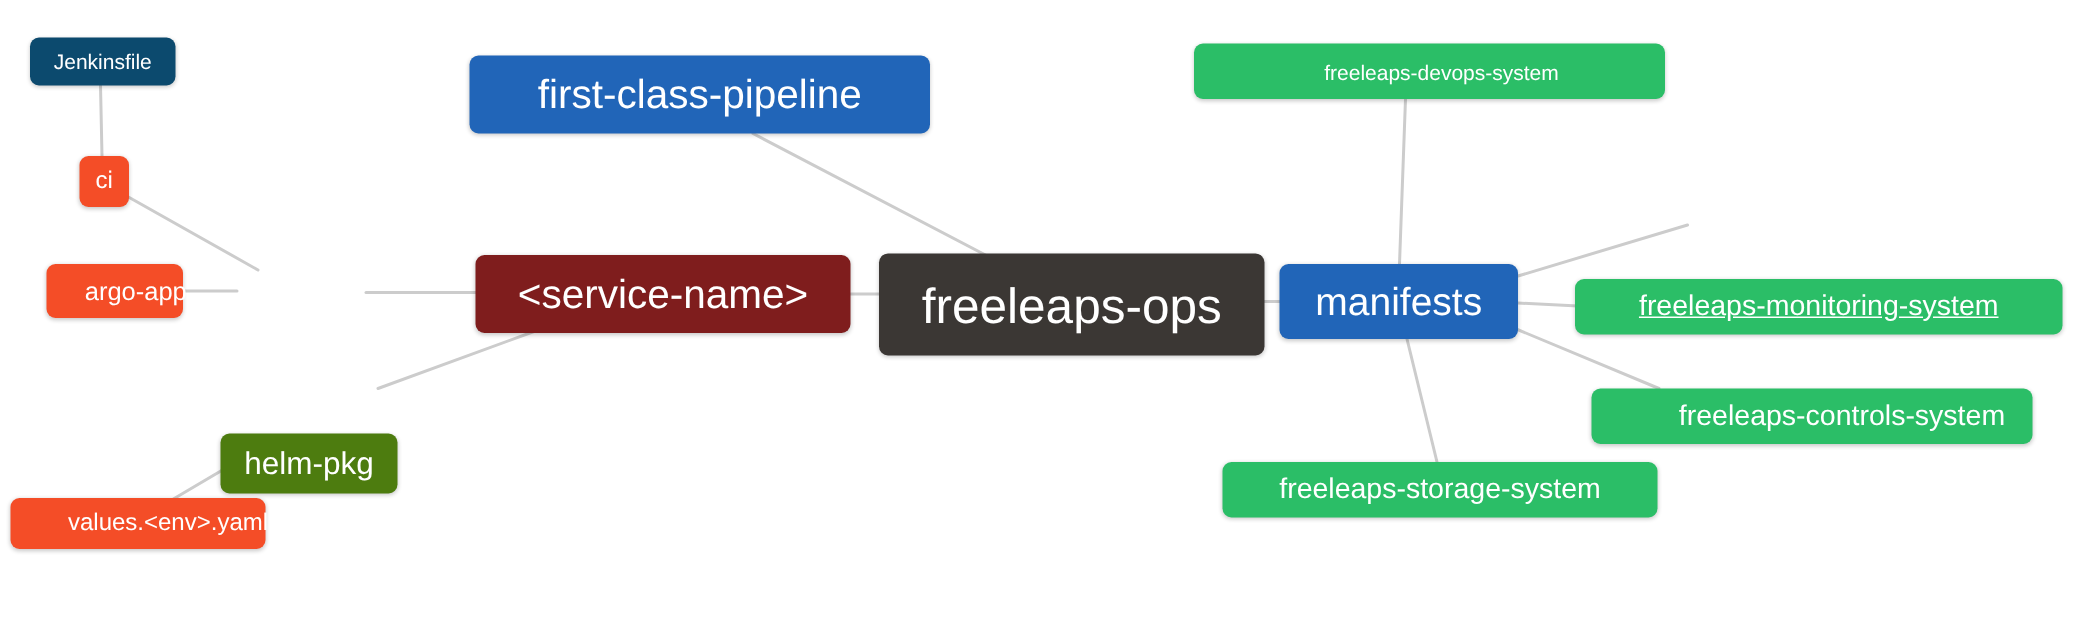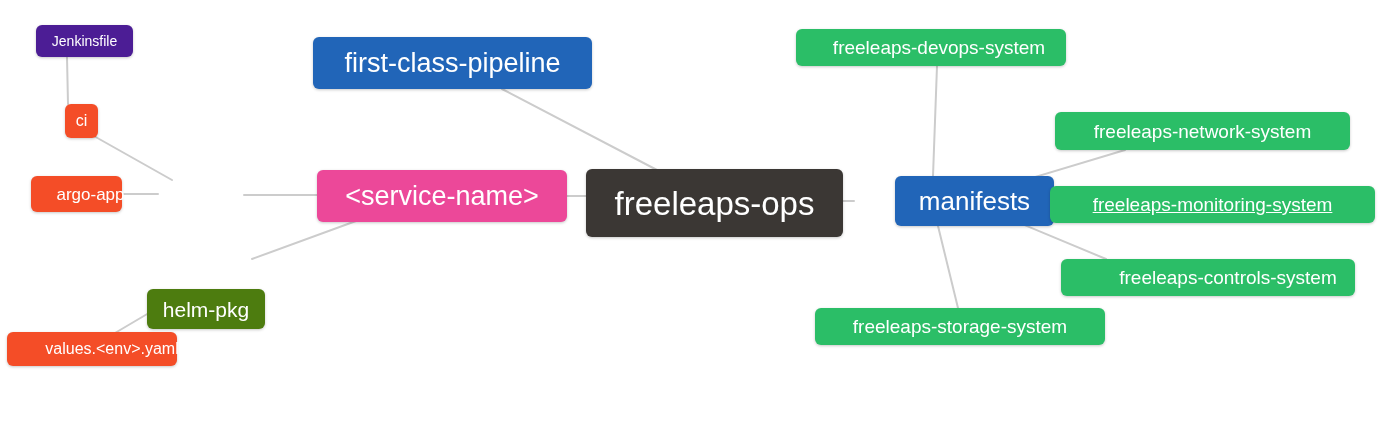--- a/index.html
+++ b/index.html
@@ -18,30 +18,30 @@
     color:#ffffff;
     border-radius:6px;
     box-shadow:0 1px 3px rgba(0,0,0,0.22);
     white-space:nowrap;
     cursor:default;
     box-sizing:border-box;
     line-height:1;
   }
   
   #n-jenkinsfile          {left:20px;  top:25px;  width:97px;  height:32px; font-size:14px;}
-  #n-ci                   {left:53px;  top:104px; width:33px;  height:34px; font-size:16px;margin-left:12px;}
+  #n-ci                   {left:53px;  top:104px; width:33px;  height:34px; font-size:16px;}
   #n-argo-app             {left:31px;  top:176px; width:91px;  height:36px; font-size:17px;padding-left:28px;}
   #n-env                  {left:158px; top:175px; width:86px;  height:40px; font-size:21px;}
   #n-helm-pkg             {left:147px; top:257px; width:118px; height:40px; font-size:21px;}
   #n-values-env-yaml      {left:7px;   top:332px; width:170px; height:34px; font-size:16px;}
-  #n-first-class-pipeline {left:313px; top:37px;  width:279px; height:52px; font-size:27px;}
+  #n-first-class-pipeline {left:313px; top:37px;  width:307px; height:52px; font-size:27px;}
   #n-service-name         {left:317px; top:170px; width:250px; height:52px; font-size:27px;}
   #n-freeleaps-ops        {left:586px; top:169px; width:257px; height:68px; font-size:33px;}
   #n-manifests            {left:853px; top:176px; width:159px; height:50px; font-size:26px;}
-  #n-devops-system        {left:796px; top:29px;  width:270px; height:37px; font-size:19px;padding-left:16px;}
+  #n-devops-system        {left:796px; top:29px;  width:314px; height:37px; font-size:14px;padding-left:16px;}
   #n-network-system       {left:1055px;top:112px; width:295px; height:38px; font-size:19px;}
   #n-monitoring-system    {left:1050px;top:186px; width:325px; height:37px; font-size:19px;}
   #n-controls-system      {left:1061px;top:259px; width:294px; height:37px; font-size:19px;padding-left:40px;}
   #n-storage-system       {left:815px; top:308px; width:290px; height:37px; font-size:19px;}
 </style>
 </head>
 <body>
 
 <div id="canvas">
 
@@ -55,28 +55,27 @@
     <line x1="502" y1="89" x2="657" y2="170"></line>
     <line x1="567" y1="196" x2="587" y2="196"></line>
     <line x1="843" y1="201" x2="854" y2="201"></line>
     <line x1="933" y1="176" x2="937" y2="66"></line>
     <line x1="1012" y1="184" x2="1125" y2="150"></line>
     <line x1="1012" y1="202" x2="1052" y2="204"></line>
     <line x1="1010" y1="219" x2="1106" y2="259"></line>
     <line x1="938" y1="226" x2="958" y2="308"></line>
   </svg>
 
-  <div class="node" id="n-jenkinsfile" style="background: #4c1d95; margin-left: 16px;">Jenkinsfile</div>
+  <div class="node" id="n-jenkinsfile" style="background: #0c4a6e;">Jenkinsfile</div>
   <div class="node" id="n-ci" style="background: rgb(244, 77, 39);">ci</div>
   <div class="node" id="n-argo-app" style="background: rgb(244, 77, 39);">argo-app</div>
   <div class="node" id="n-helm-pkg" style="background: #4d7c0f; margin-top: 32px;">helm-pkg</div>
   <div class="node" id="n-values-env-yaml" style="background: rgb(244, 77, 39); padding-left: 40px;">values.&lt;env&gt;.yaml</div>
   <div class="node" id="n-first-class-pipeline" style="background: rgb(33, 101, 184);">first-class-pipeline</div>
-  <div class="node" id="n-service-name" style="background: #ec4899;">&lt;service-name&gt;</div>
+  <div class="node" id="n-service-name" style="background: #7f1d1d;">&lt;service-name&gt;</div>
   <div class="node" id="n-freeleaps-ops" style="background: rgb(59, 55, 52);">freeleaps-ops</div>
-  <div class="node" id="n-manifests" style="background: rgb(33, 101, 184); margin-left: 42px;">manifests</div>
+  <div class="node" id="n-manifests" style="background: rgb(33, 101, 184);">manifests</div>
   <div class="node" id="n-devops-system" style="background: rgb(43, 190, 103);">freeleaps-devops-system</div>
-  <div class="node" id="n-network-system" style="background: rgb(43, 190, 103);">freeleaps-network-system</div>
   <div class="node" id="n-monitoring-system" style="background: rgb(43, 190, 103); text-decoration: underline;">freeleaps-monitoring-system</div>
   <div class="node" id="n-controls-system" style="background: rgb(43, 190, 103);">freeleaps-controls-system</div>
   <div class="node" id="n-storage-system" style="background: rgb(43, 190, 103);">freeleaps-storage-system</div>
 
 </div>
 
 </body></html>

